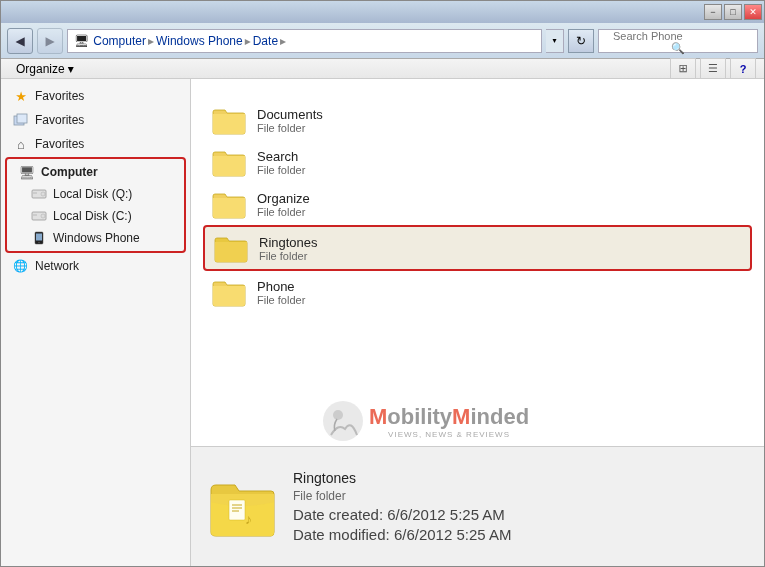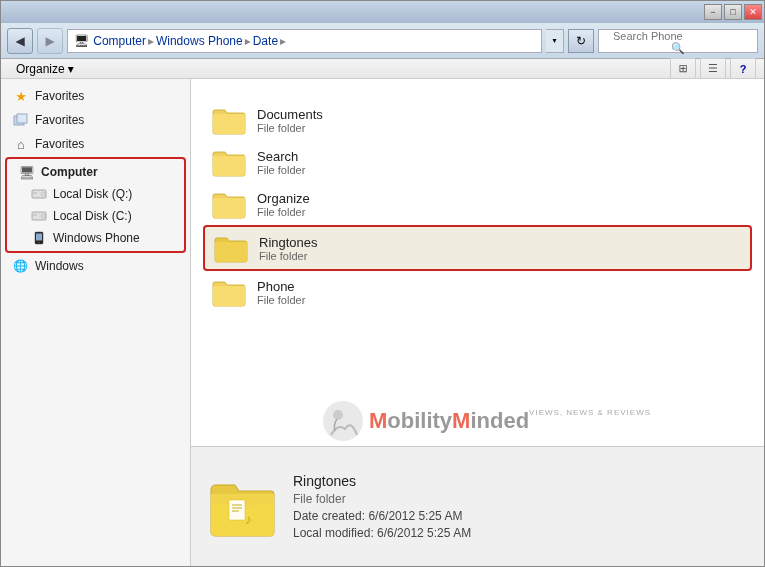--- a/index.html
+++ b/index.html
@@ -281,41 +281,41 @@
       gap: 16px;
       flex-shrink: 0;
     }
     .preview-info {
       display: flex;
       flex-direction: column;
       gap: 3px;
     }
     .preview-name { font-size: 14px; font-weight: normal; color: #222; }
     .preview-type { font-size: 12px; color: #666; }
-    .preview-detail { font-size: 12px; color: #444; }
+    .preview-detail { font-size: 15px; color: #444; }
 
     
     .watermark {
       position: absolute;
       top: 320px;
       left: 130px;
       z-index: 10;
       text-align: center;
       pointer-events: none;
     }
     .watermark-logo {
       display: flex;
       align-items: center;
       gap: 4px;
     }
     .watermark-icon {
       width: 44px;
       height: 44px;
     }
-    .watermark-text-block { display: flex; flex-direction: row; }
+    .watermark-text-block { display: flex; flex-direction: column; }
     .watermark-title { font-size: 22px; font-weight: bold; color: #888; opacity: 0.85; }
     .watermark-subtitle { font-size: 8px; letter-spacing: 1px; color: #aaa; }
 
     
     .folder-svg-large { width: 36px; height: 32px; }
     .folder-svg-preview { width: 70px; height: 70px; }
   </style>
 </head>
 <body>
 
@@ -425,21 +425,21 @@
               <circle cx="7" cy="11.5" r="0.8" fill="#555"></circle>
             </svg>
           </div>
           <span>Windows Phone</span>
         </div>
       </div>
 
       <div class="sidebar-section">
         <div class="sidebar-item">
           <div class="sidebar-icon net-icon">🌐</div>
-          <span>Windows</span>
+          <span>Network</span>
         </div>
       </div>
     </div>
 
     <div style="display:flex; flex-direction:column; flex:1; overflow:hidden; position:relative;">
 
       <div class="watermark">
         <div class="watermark-logo">
           <svg class="watermark-icon" viewBox="0 0 44 44">
             <circle cx="22" cy="22" r="20" fill="#e0e0e0" opacity="0.7"></circle>
@@ -531,21 +531,21 @@
           <text x="38" y="52" font-size="14" fill="#c8a820">♪</text>
         </svg>
         <div class="preview-info">
           <span class="preview-name">Ringtones</span>
           <span class="preview-type">File folder</span>
           <span class="preview-detail">
             <span>Date created:</span>
             <span>6/6/2012 5:25 AM</span>
           </span>
           <span class="preview-detail">
-            <span>Local modified:</span>
+            <span>Date modified:</span>
             <span>6/6/2012 5:25 AM</span>
           </span>
         </div>
       </div>
     </div>
 
   </div>
 </div>
 
 </body></html>

